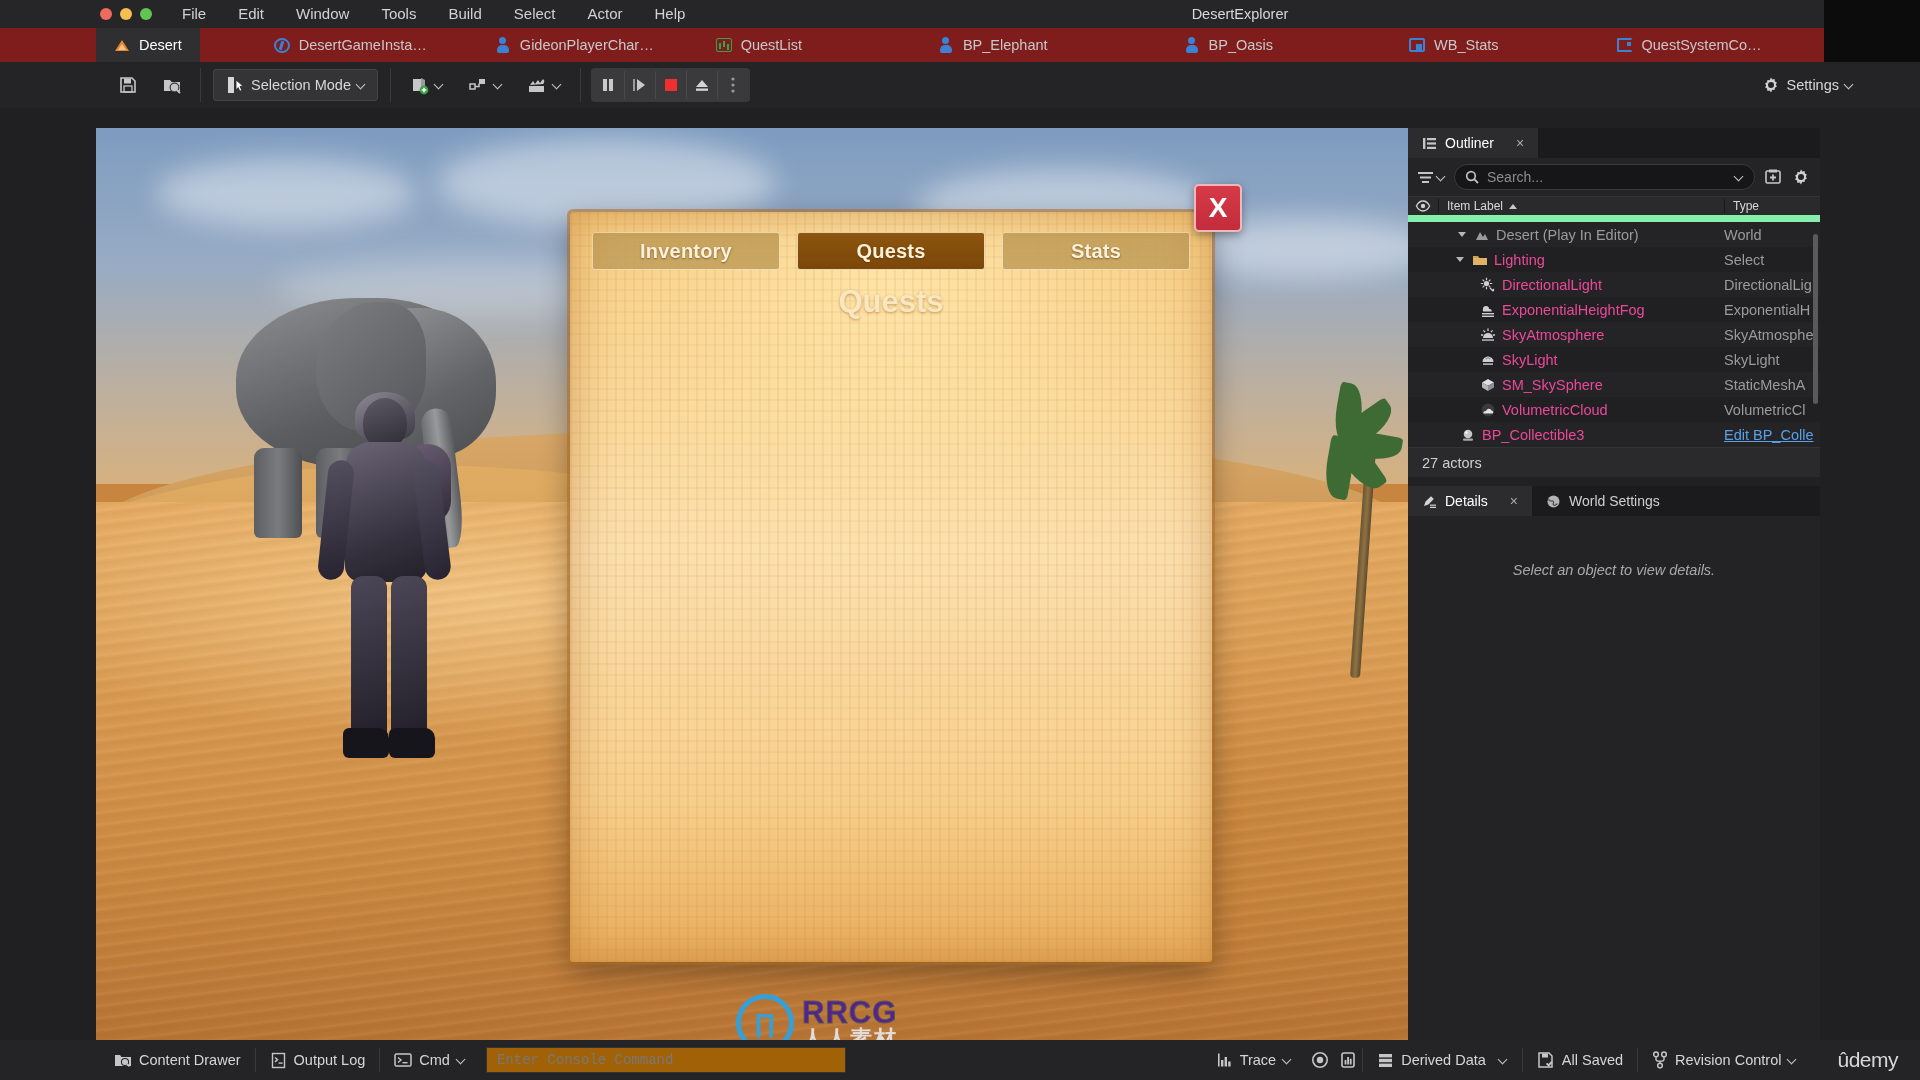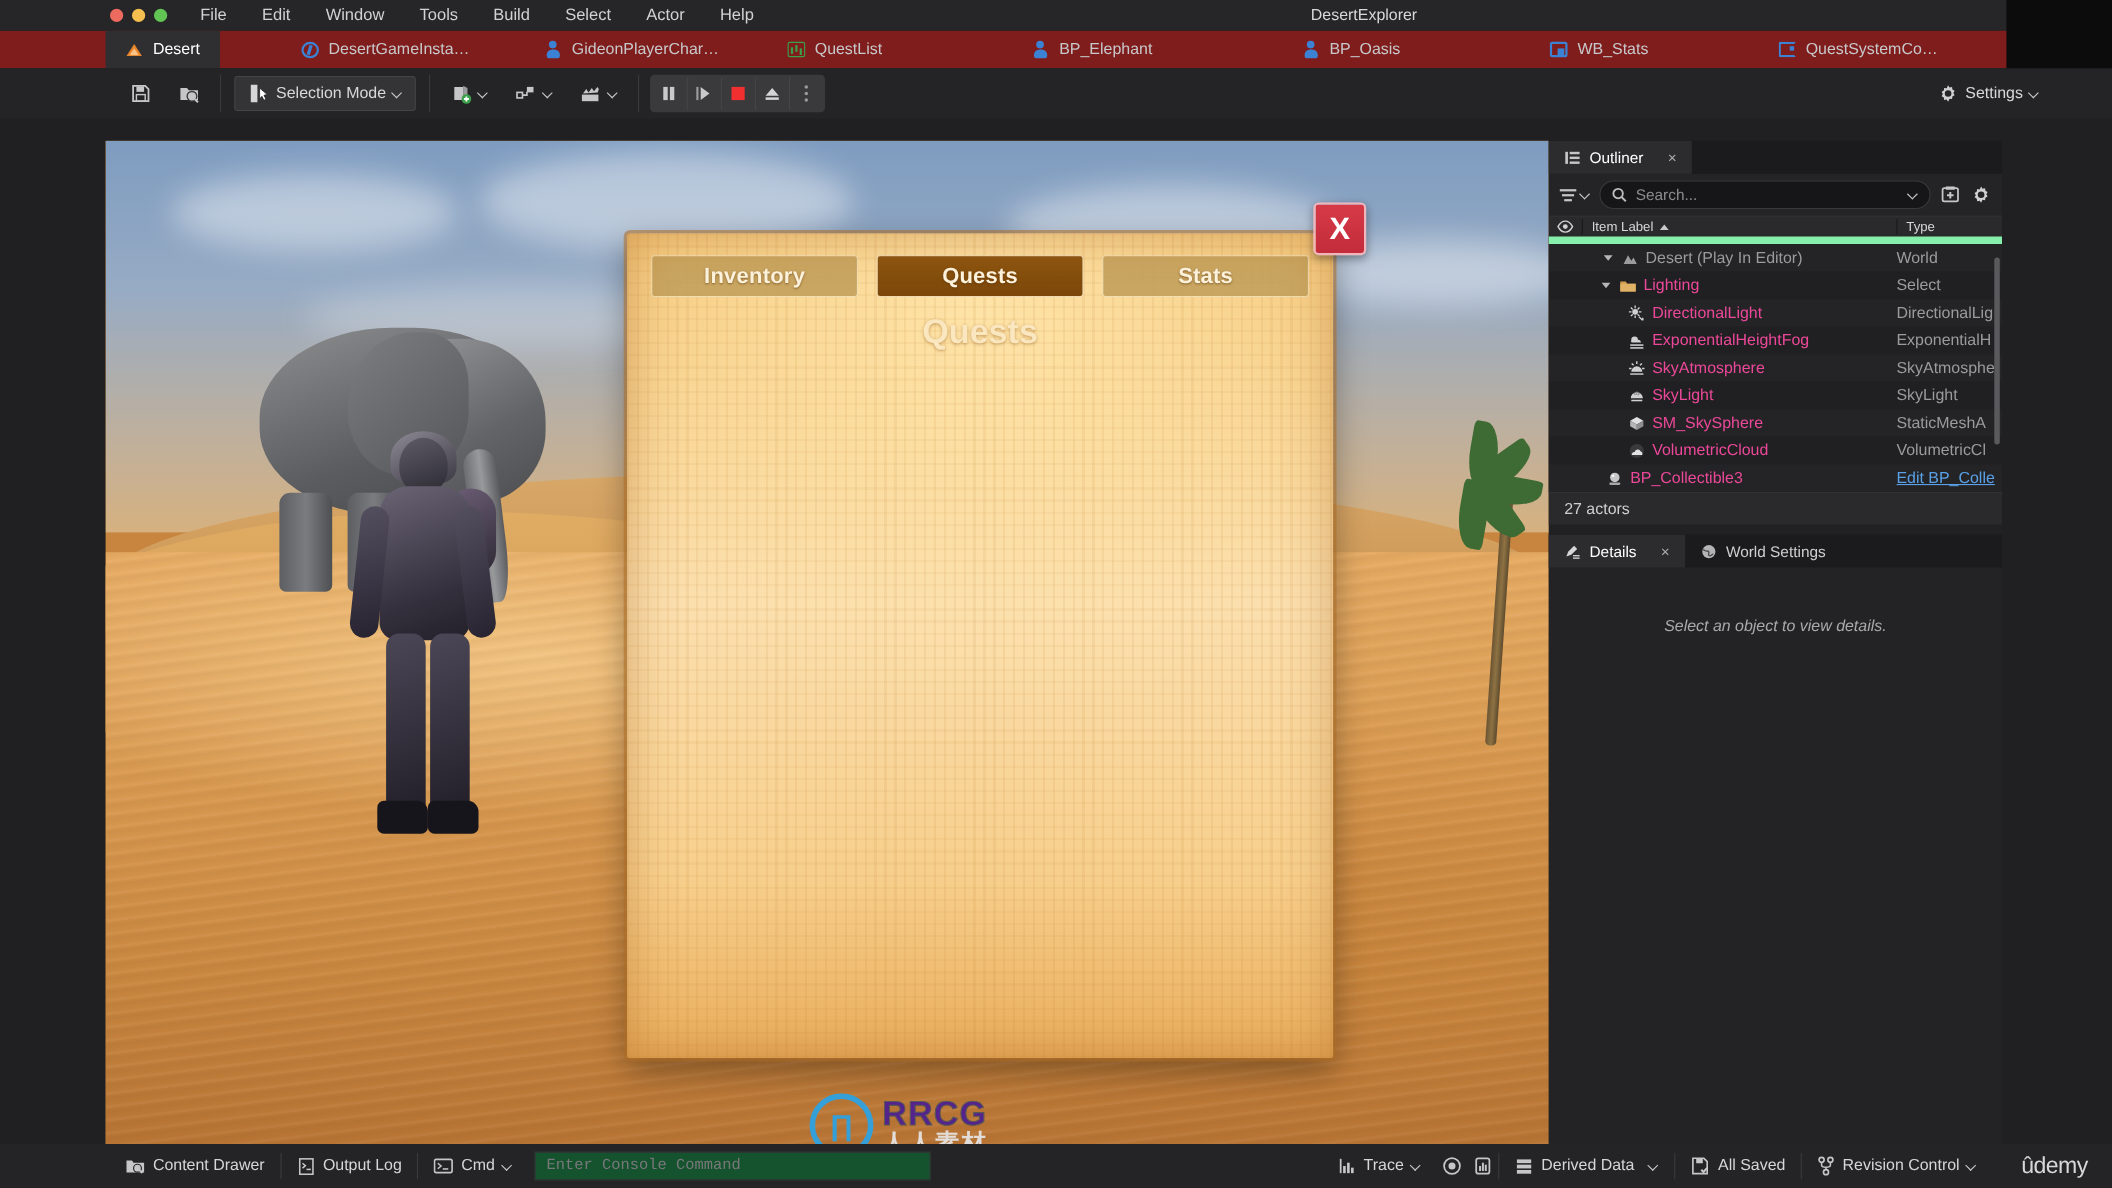--- a/index.html
+++ b/index.html
@@ -420,21 +420,21 @@
     background: #242426; display: flex; align-items: center;
   }
   .sb-pad { width: 100px; }
   .sb-item {
     display: flex; align-items: center; gap: 7px; height: 30px;
     padding: 0 14px; color: #d6d6d8; font-size: 14.5px; cursor: default;
     white-space: nowrap;
   }
   .sb-sep { width: 1px; height: 24px; background: #3a3a3c; }
   .console-input {
-    flex: 0 0 360px; height: 26px; background: #14532d; border: 1px solid #333336;
+    flex: 0 0 360px; height: 26px; background: #a16207; border: 1px solid #333336;
     display: flex; align-items: center; padding: 0 10px; margin-left: 6px;
   }
   .console-input input {
     flex: 1; background: transparent; border: none; outline: none;
     color: #d6d6d8; font-size: 14px;
     font-family: "Liberation Mono", monospace;
   }
   .console-input input::placeholder { color: #78787b; }
   .sb-right { margin-left: auto; display: flex; align-items: center; }
   .udemy {

